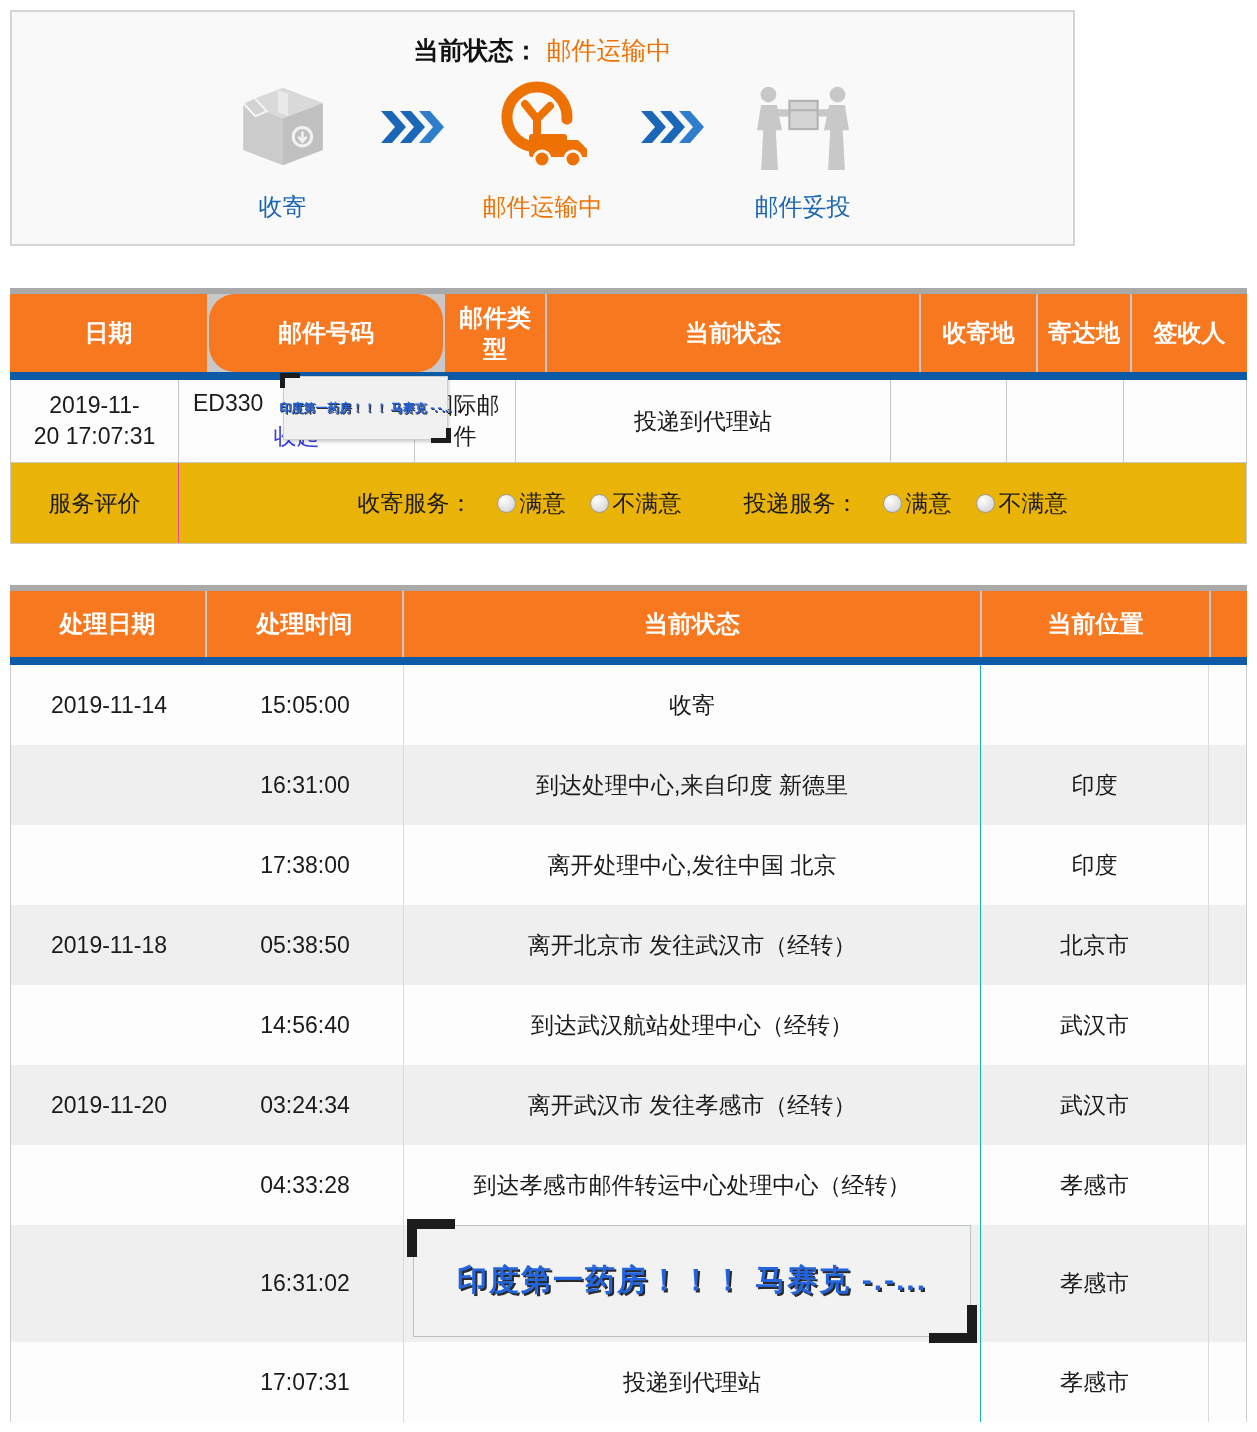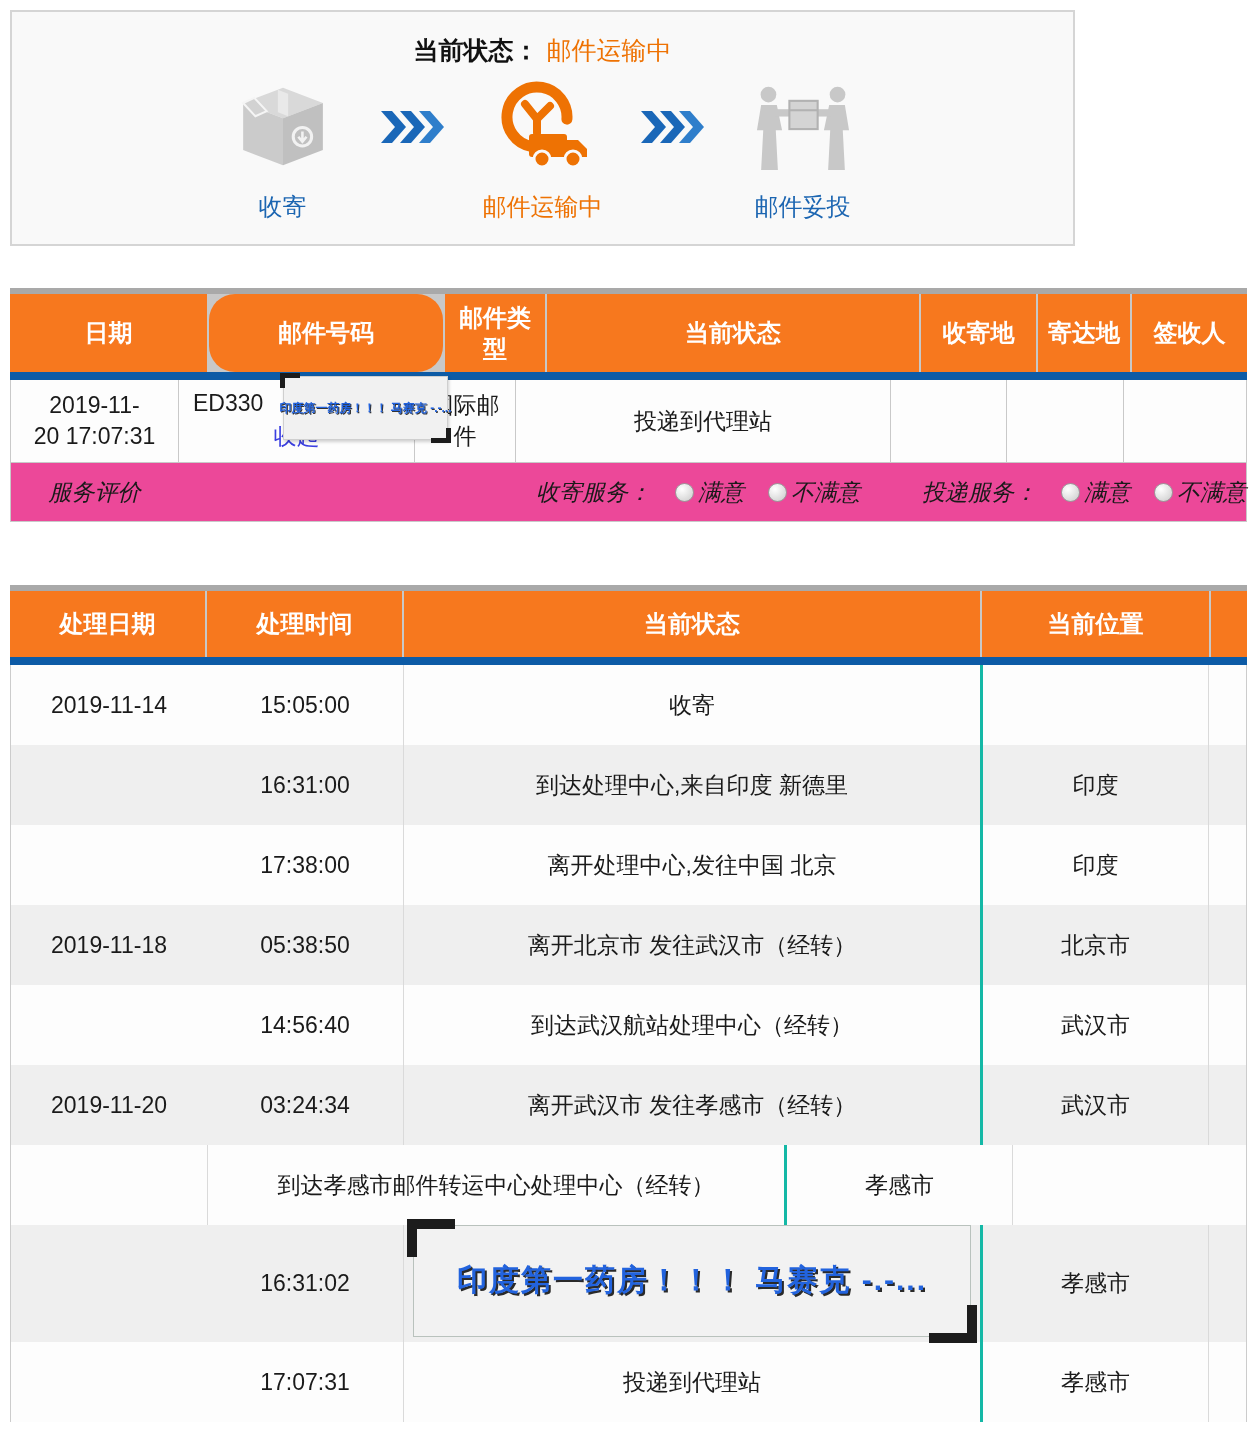--- a/index.html
+++ b/index.html
@@ -38,43 +38,43 @@
   .t2-body{display:flex;height:82px;background:#fdfdfd;
     border-left:1px solid #c9c9c9;border-right:1px solid #c9c9c9;box-sizing:border-box;}
   .t2-body .bcell{display:flex;flex-direction:column;align-items:center;justify-content:center;
     font-size:23px;border-left:1px solid #c9c9c9;box-sizing:border-box;text-align:center;}
   .t2-body .bcell:first-child{border-left:none;}
   .b1{width:167px;} .b2{width:236px;} .b3{width:101px;} .b4{width:375px;}
   .b5{width:116px;} .b6{width:117px;} .b7{flex:1;}
   .wrapblock{white-space:pre-line;text-align:center;line-height:1.35;}
   .mailno-line{width:100%;text-align:left;padding-left:14px;box-sizing:border-box;}
   .collapse-link{color:#3a3ee0;cursor:pointer;margin-top:4px;text-decoration:none;}
-  .t2-eval{display:flex;height:60px;background:#ec4899;border:1px solid #c9c9c9;
-    border-top:1px solid #c9c9c9;box-sizing:border-box;font-style:italic;}
+  .t2-eval{display:flex;height:82px;background:#eab308;border:1px solid #c9c9c9;
+    border-top:1px solid #c9c9c9;box-sizing:border-box;}
   .ev-left{width:167px;display:flex;align-items:center;justify-content:center;font-size:23px;}
-  .ev-right{flex:1;border-left:3px solid #ec4899;display:flex;align-items:center;
-    justify-content:flex-end;font-size:23px;}
+  .ev-right{flex:1;border-left:1px solid #ec4899;display:flex;align-items:center;
+    justify-content:center;font-size:23px;}
   .ev-group{display:flex;align-items:center;}
   .ev-group + .ev-group{margin-left:62px;}
   .ev-option{display:flex;align-items:center;margin-left:24px;cursor:pointer;}
   .radio{width:19px;height:19px;border-radius:50%;
     background:radial-gradient(circle at 35% 30%, #ffffff 0%, #e2e2e2 55%, #c9c9c9 100%);
     border:1px solid #9b9b9b;box-sizing:border-box;margin-right:4px;}
   
   .table3{position:absolute;left:10px;top:585px;width:1237px;}
   .table3 .thead .cell{height:66px;}
   .h1{width:195px;} .h2{width:195px;} .h3{width:576px;} .h4{width:227px;} .h5{flex:1;}
   .hist-body{border-left:1px solid #cccccc;border-right:1px solid #cccccc;box-sizing:border-box;}
   .hist-row{display:flex;height:80px;background:#fdfdfd;font-size:23px;}
   .hist-row.alt{background:#efefef;}
   .hist-row.tall{height:117px;}
   .hc{display:flex;align-items:center;justify-content:center;box-sizing:border-box;text-align:center;}
   .hc-date{width:196px;} .hc-time{width:196px;}
   .hc-status{width:577px;border-left:1px solid #dadada;padding:0 8px;}
-  .hc-loc{width:228px;border-left:3px solid #14b8a6;}
+  .hc-loc{width:228px;border-left:1px solid #14b8a6;}
   .hc-extra{flex:1;border-left:1px solid #dadada;}
   
   .wm-box{position:relative;width:556px;height:110px;margin-top:-6px;background:#f2f2f2;
     border:1px solid #b9c2bd;display:flex;align-items:center;justify-content:center;z-index:3;}
   .wm-text{font-size:30px;font-weight:bold;color:#2263de;letter-spacing:2px;
     text-shadow:2px 2px 0 #2a2a2a;white-space:nowrap;}
   .wm-tl{position:absolute;top:-7px;left:-7px;width:38px;height:28px;
     border-top:10px solid #1c1c1c;border-left:10px solid #1c1c1c;}
   .wm-br{position:absolute;bottom:-7px;right:-7px;width:38px;height:28px;
     border-bottom:10px solid #1c1c1c;border-right:10px solid #1c1c1c;}
@@ -276,20 +276,21 @@
   </div>
       <div class="hist-row alt">
     <div class="hc hc-date">2019-11-20</div>
     <div class="hc hc-time">03:24:34</div>
     <div class="hc hc-status">离开武汉市 发往孝感市（经转）</div>
     <div class="hc hc-loc">武汉市</div>
     <div class="hc hc-extra"></div>
   </div>
       <div class="hist-row">
     <div class="hc hc-date"></div>
+    <div class="hc hc-time">04:33:28</div>
     <div class="hc hc-status">到达孝感市邮件转运中心处理中心（经转）</div>
     <div class="hc hc-loc">孝感市</div>
     <div class="hc hc-extra"></div>
   </div>
       <div class="hist-row alt tall">
     <div class="hc hc-date"></div>
     <div class="hc hc-time">16:31:02</div>
     <div class="hc hc-status">
           <div class="wm-box">
     <div class="wm-tl"></div>

